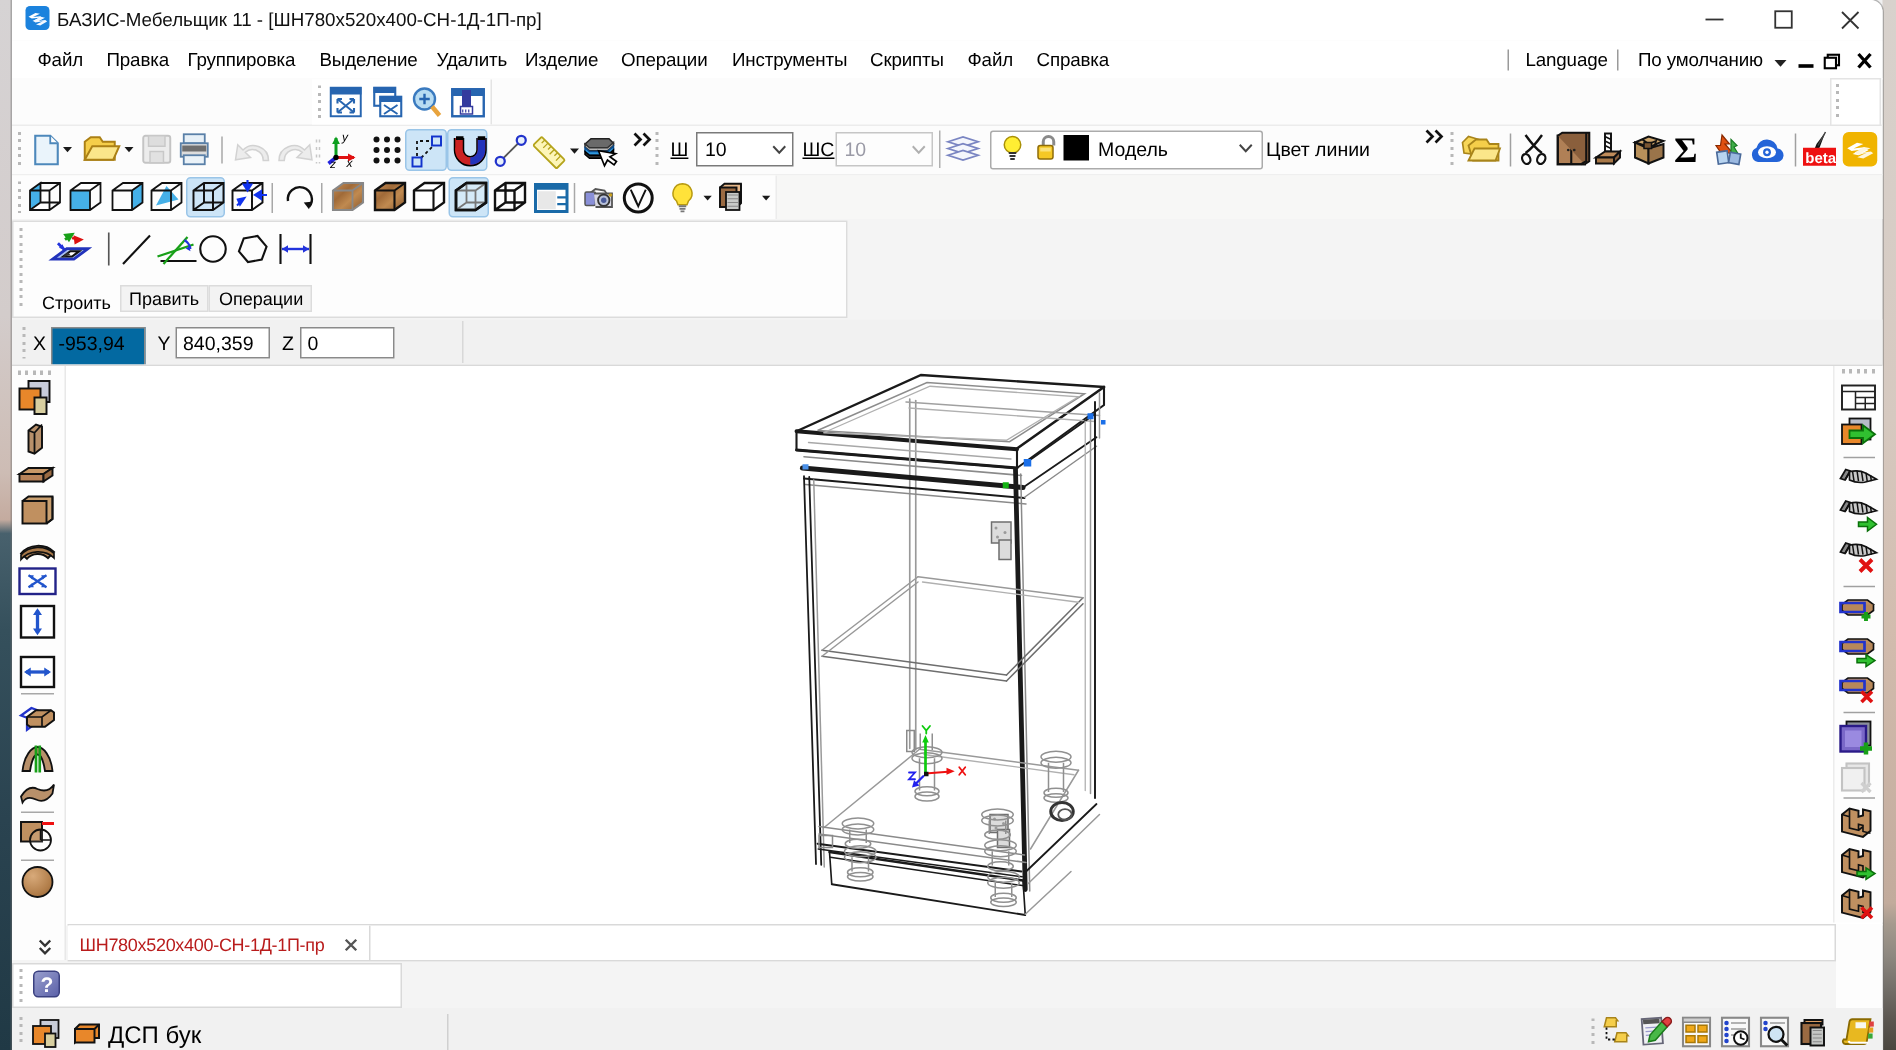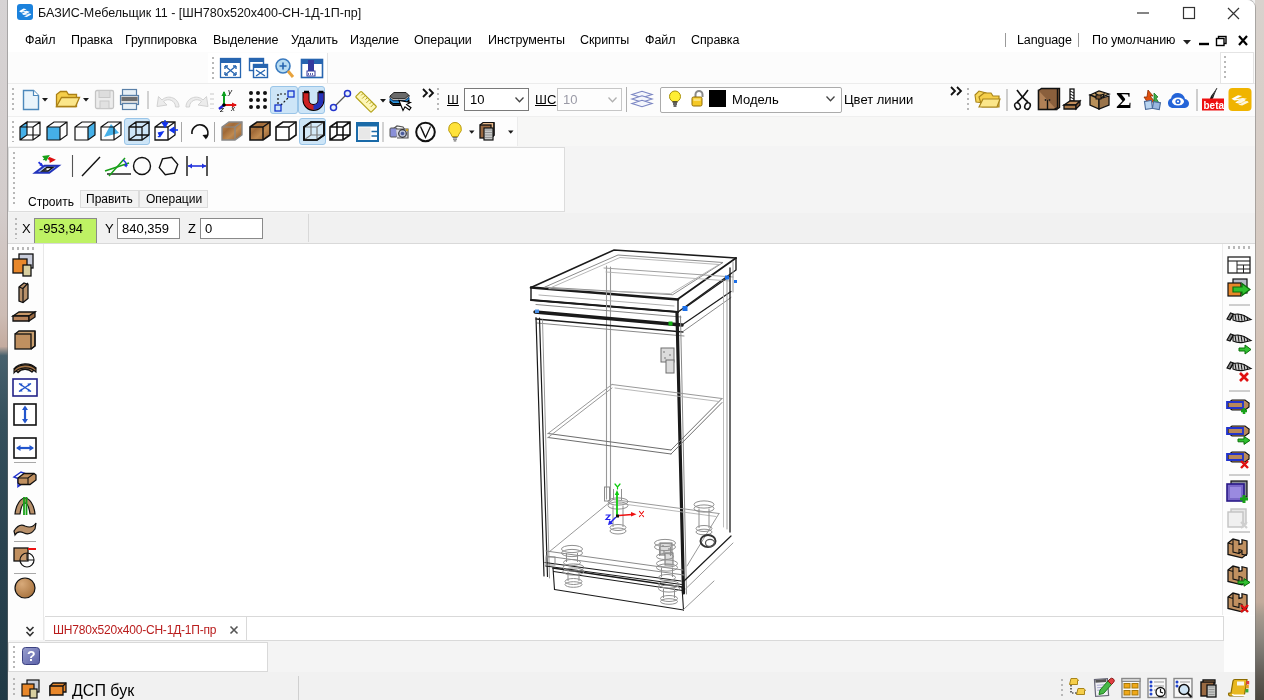--- a/index.html
+++ b/index.html
@@ -439,21 +439,21 @@
  </g>
 </svg>
 <div class="abs" style="left:80px;top:190px;width:59px;height:18px;background:#f3f3f3;border:1px solid #dcdcdc;box-sizing:border-box"></div>
 <div class="abs" style="left:139px;top:190px;width:69px;height:18px;background:#f3f3f3;border:1px solid #dcdcdc;box-sizing:border-box"></div>
 <div class="tab" style="left:28px;top:195px">Строить</div>
 <div class="tab" style="left:86px;top:192px">Править</div>
 <div class="tab" style="left:146px;top:192px">Операции</div>
 <div id="coordbar" class="abs"></div>
 <div class="grip-v" style="left:15px;top:218px;height:21px"></div>
 <div class="abs" style="left:22px;top:221px;font-size:13px">X</div>
-<div class="abs" style="left:34px;top:218px;width:63px;height:31px;background:#bef264;border:1px solid #8a8a8a;box-sizing:border-box;font-size:13px">
+<div class="abs" style="left:34px;top:218px;width:63px;height:31px;background:#0369a1;border:1px solid #8a8a8a;box-sizing:border-box;font-size:13px">
     <span style="position:absolute;left:4px;top:2px">-953,94</span>
   </div>
 <div class="abs" style="left:105px;top:221px;font-size:13px">Y</div>
 <div class="abs" style="left:117px;top:218px;width:63px;height:21px;background:#fff;border:1px solid #8a8a8a;box-sizing:border-box;font-size:13px">
     <span style="position:absolute;left:4px;top:2px">840,359</span>
   </div>
 <div class="abs" style="left:188px;top:221px;font-size:13px">Z</div>
 <div class="abs" style="left:200px;top:218px;width:63px;height:21px;background:#fff;border:1px solid #8a8a8a;box-sizing:border-box;font-size:13px">
     <span style="position:absolute;left:4px;top:2px">0</span>
   </div>

